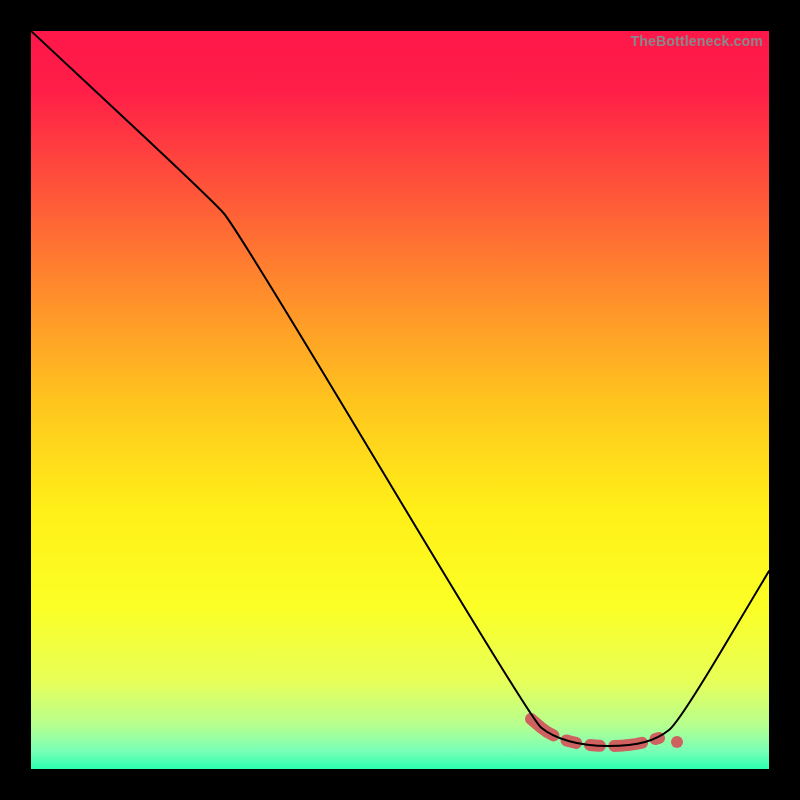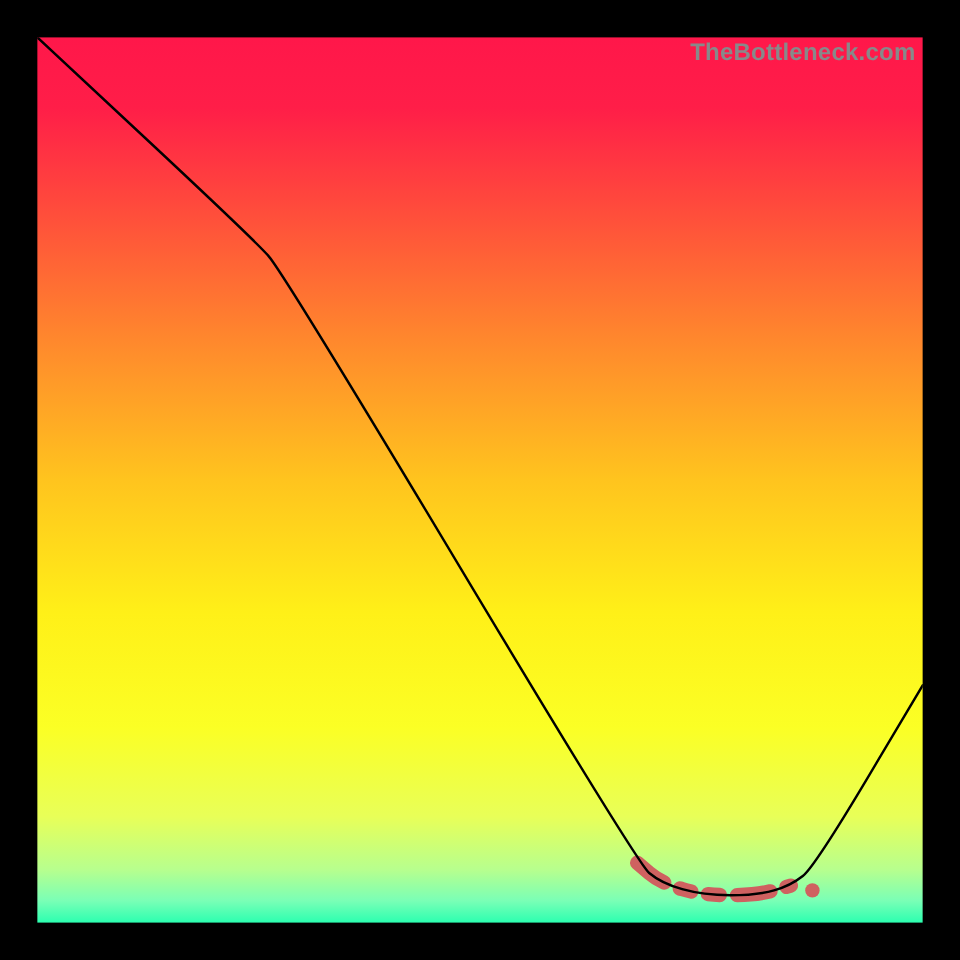--- a/index.html
+++ b/index.html
@@ -23,21 +23,21 @@
     left: 0;
     top: 0;
     width: 738px;
     height: 738px;
   }
   .watermark {
     position: absolute;
     right: 6px;
     top: 2px;
     font-family: Arial, Helvetica, sans-serif;
-    font-size: 20px;
+    font-size: 14px;
     font-weight: 600;
     color: #88898a;
     letter-spacing: 0.2px;
   }
   svg.curve {
     position: absolute;
     left: 0;
     top: 0;
     width: 738px;
     height: 738px;

